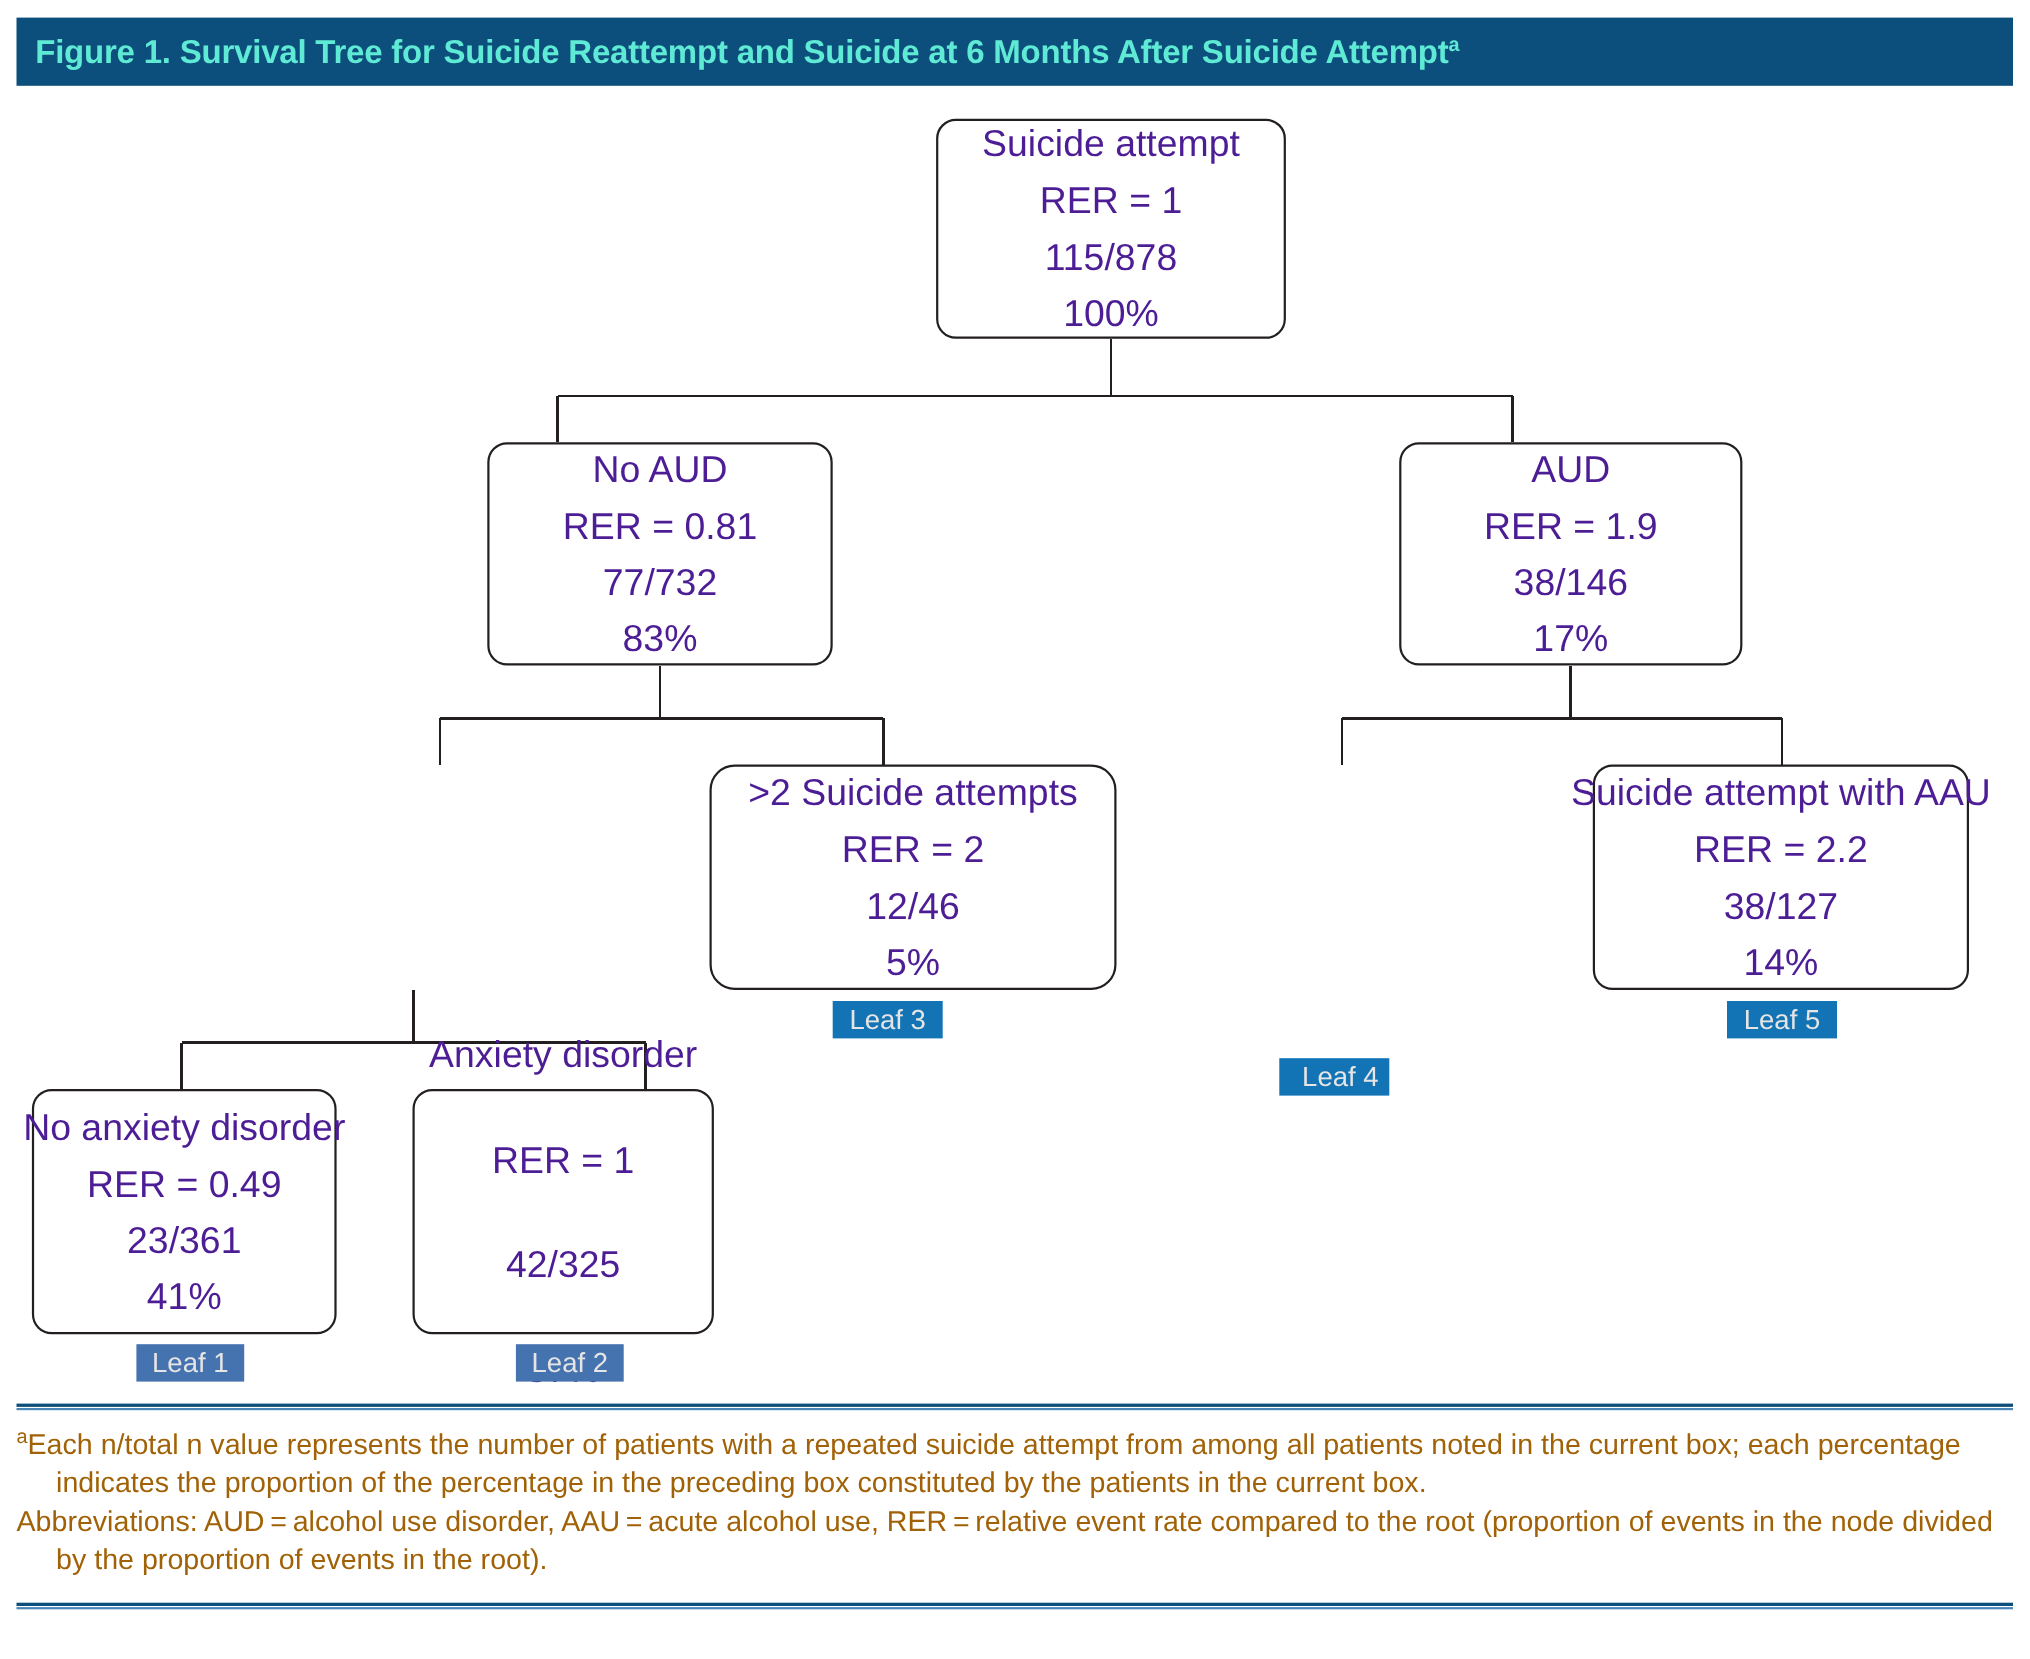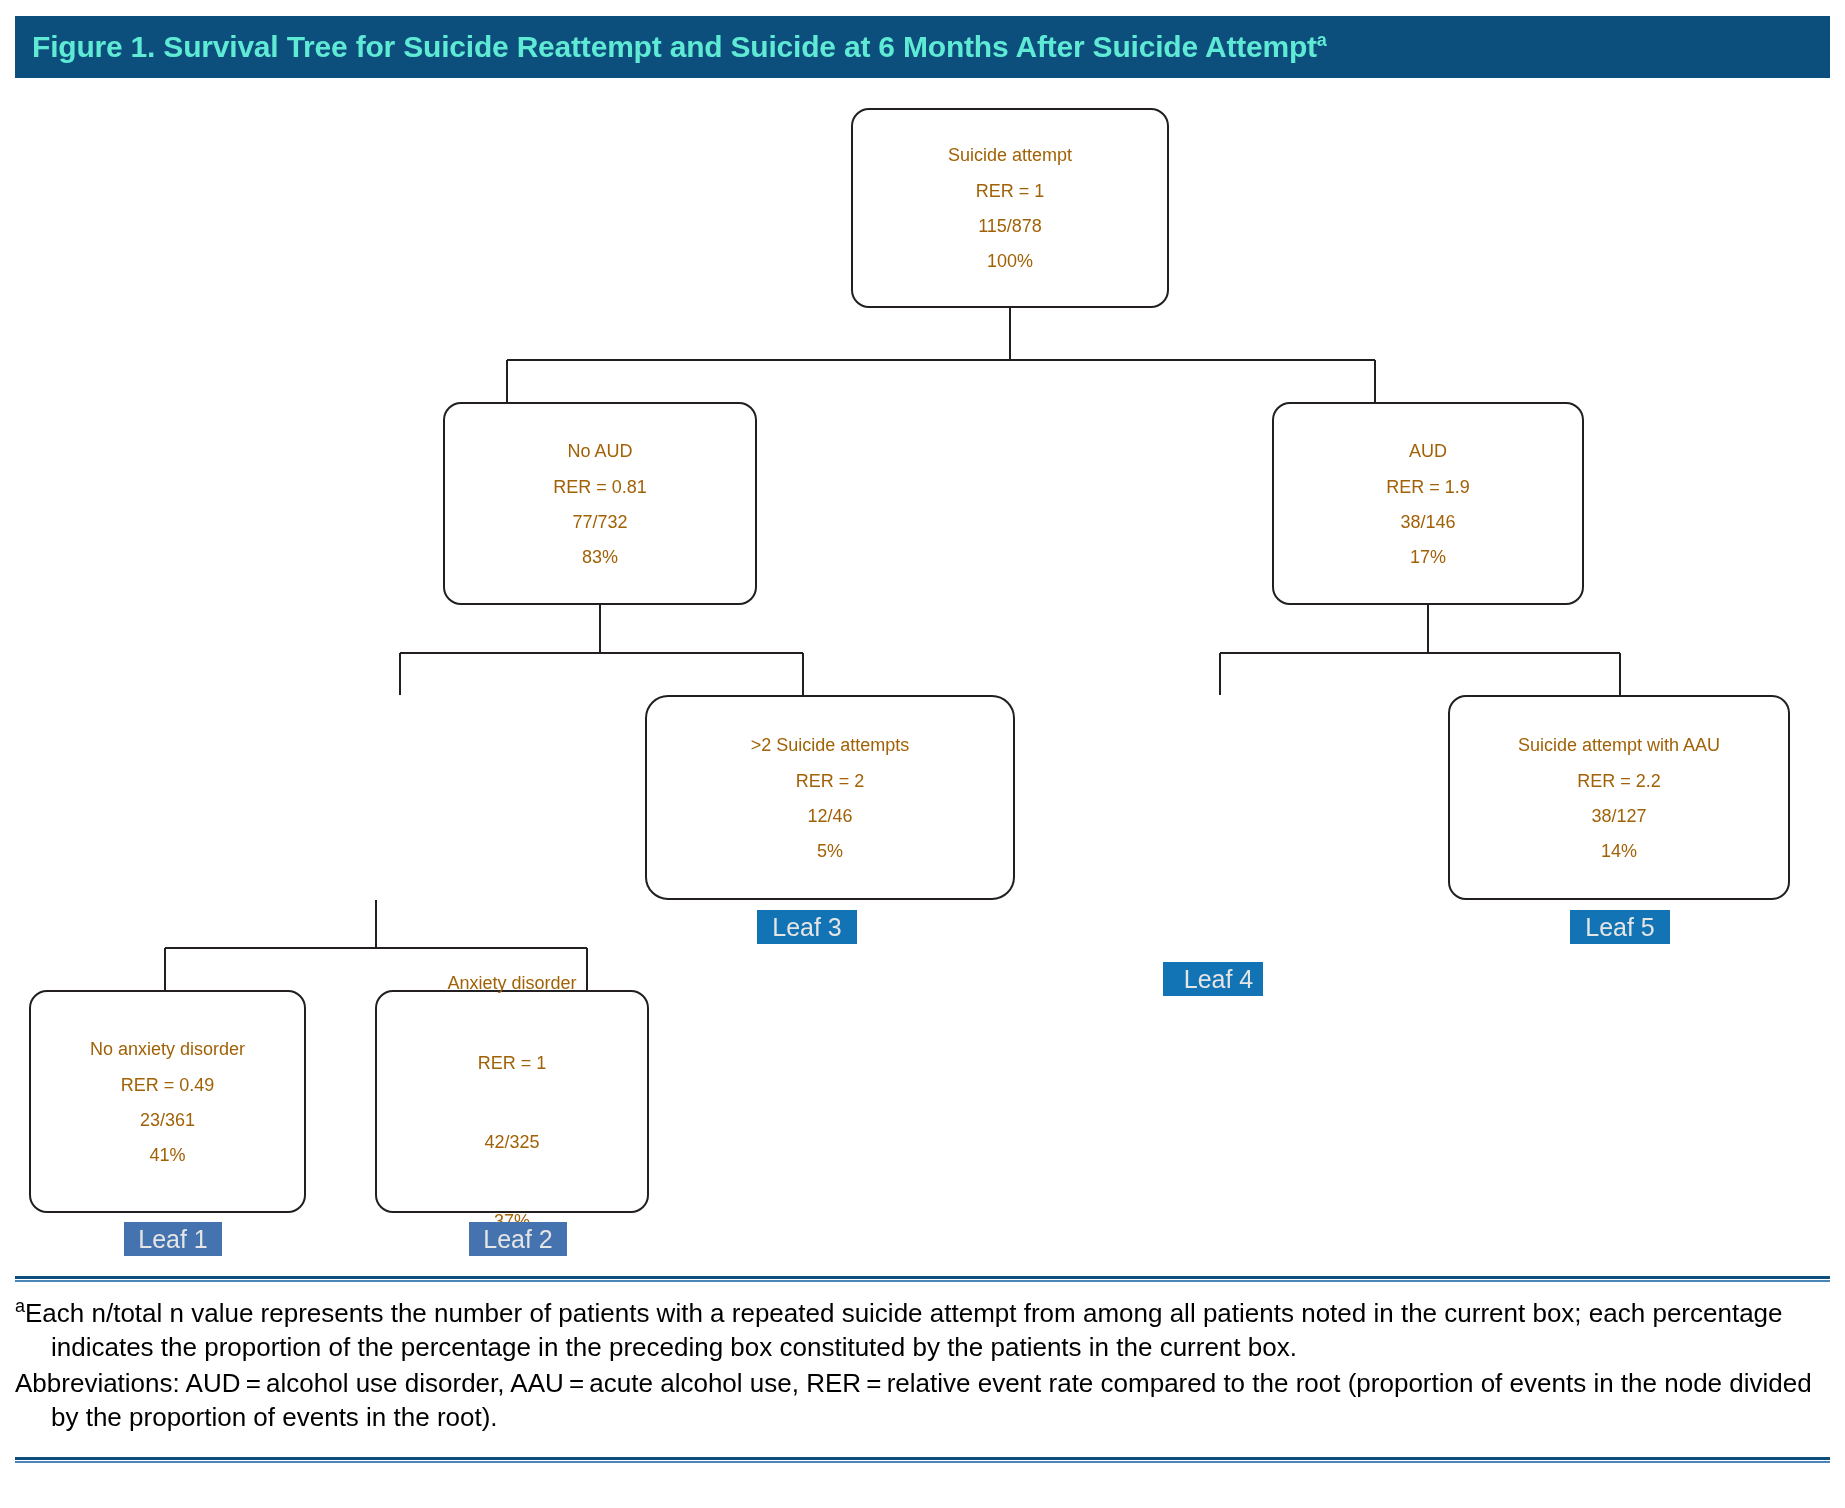--- a/index.html
+++ b/index.html
@@ -37,23 +37,23 @@
     box-sizing:border-box;
     border:2.4px solid #231f20;
     border-radius:18px;
     background:#ffffff;
     display:flex;
     flex-direction:column;
     align-items:center;
     justify-content:center;
   }
   .node-line{
-    font-size:18px;
+    font-size:34px;
     line-height:1.0;
-    color:#a16207;
+    color:#4c1d95;
     white-space:nowrap;
     text-align:center;
   }
   .node-label{margin-bottom:18px;}
   .node-rer{margin-bottom:17px;}
   .node-frac{margin-bottom:17px;}
   .node-pct{}
 
   .leaf-badge{
     position:absolute;
@@ -67,21 +67,21 @@
 
   
   .rule-top{position:absolute;left:15px;width:1815px;}
   .rule-dark{height:3px;background:#0d4f7c;}
   .rule-light{height:2px;background:#4a86b8;}
 
   .footnotes{
     position:absolute;left:15px;top:1289px;width:1820px;
     font-size:26px;
     line-height:34px;
-    color:#000000;
+    color:#a16207;
   }
   .fn-para{
     padding-left:36px;
     text-indent:-36px;
     margin:0 0 0 0;
   }
   .fn-para + .fn-para{margin-top:2px;}
   .fn-para sup{font-size:18px;vertical-align:super;}
 </style>
 </head>

